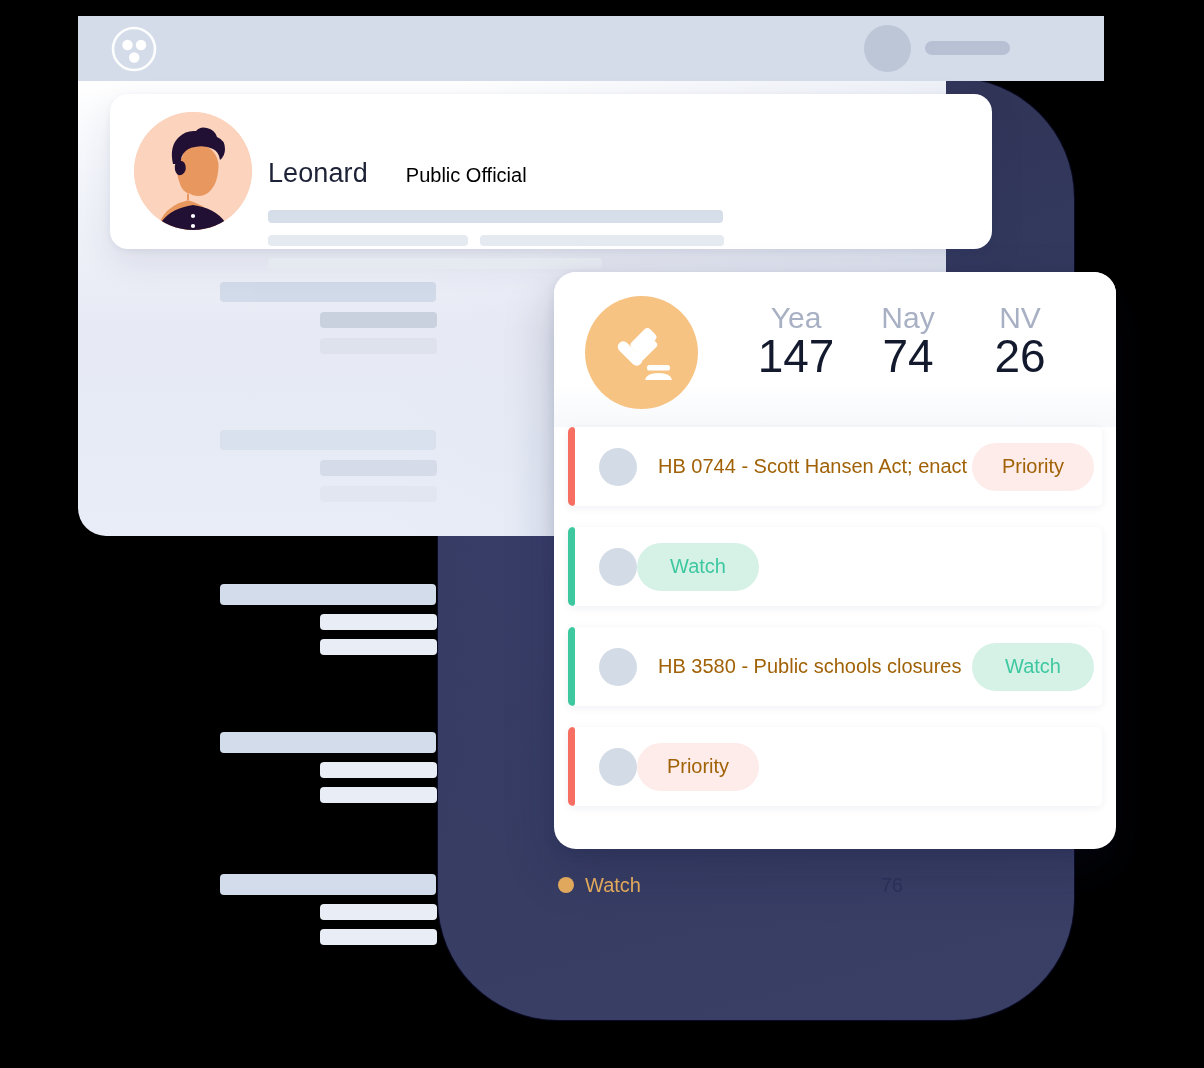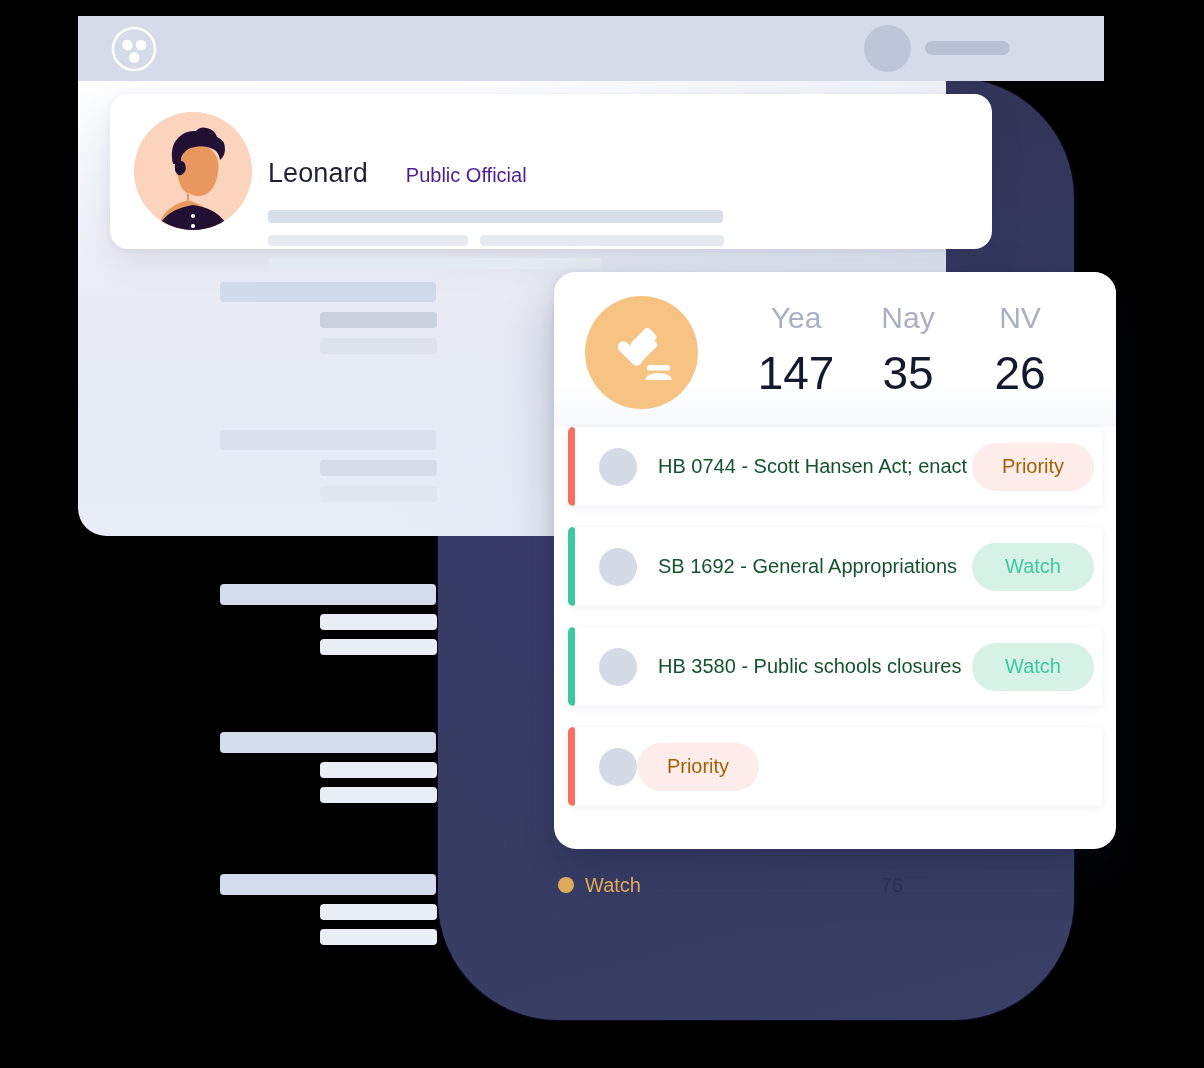--- a/index.html
+++ b/index.html
@@ -149,21 +149,21 @@
     align-items: baseline;
     gap: 38px;
   }
   .profile-name {
     font-size: 27px;
     color: #1d2237;
     letter-spacing: 0.1px;
   }
   .profile-role {
     font-size: 20px;
-    color: #4c1d95;
+    color: #000000;
     margin-top: 44px;
   }
   .profile-sk {
     margin-top: 21px;
   }
   .p-bar {
     border-radius: 4px;
     background: #d5dee9;
   }
   .p-row { display: flex; gap: 12px; margin-top: 12px; }
@@ -231,21 +231,20 @@
   }
   .tally-label {
     font-size: 30px;
     color: #a8b0c4;
     line-height: 1;
   }
   .tally-value {
     font-size: 46px;
     color: #141a2e;
     line-height: 1;
-    margin-top: 17px;
     text-align: center;
   }
 
   .bill-list {
     position: relative;
     padding: 0 14px;
   }
   .bill-row {
     position: relative;
     height: 79px;
@@ -270,21 +269,21 @@
     width: 38px;
     height: 38px;
     border-radius: 50%;
     background: #d3dbe6;
     margin-left: 31px;
     flex: 0 0 auto;
   }
   .bill-title {
     margin-left: 21px;
     font-size: 20px;
-    color: #14532d;
+    color: #a16207;
     white-space: nowrap;
     flex: 1 1 auto;
   }
   .bill-badge {
     flex: 0 0 auto;
     margin-right: 8px;
     width: 122px;
     height: 48px;
     border-radius: 24px;
     display: flex;
@@ -420,40 +419,39 @@
           </g>
         </svg>
       </div>
       <div class="tally">
         <div class="tally-col">
           <div class="tally-label">Yea</div>
           <div class="tally-value">147</div>
         </div>
         <div class="tally-col">
           <div class="tally-label">Nay</div>
-          <div class="tally-value">35</div>
+          <div class="tally-value">74</div>
         </div>
         <div class="tally-col">
           <div class="tally-label">NV</div>
           <div class="tally-value">26</div>
         </div>
       </div>
     </div>
 
     <div class="bill-list">
       <div class="bill-row">
         <div class="bill-accent priority"></div>
         <div class="bill-dot"></div>
         <div class="bill-title">HB 0744 - Scott Hansen Act; enact</div>
         <div class="bill-badge priority">Priority</div>
       </div>
       <div class="bill-row">
         <div class="bill-accent watch"></div>
         <div class="bill-dot"></div>
-        <div class="bill-title">SB 1692 - General Appropriations</div>
         <div class="bill-badge watch">Watch</div>
       </div>
       <div class="bill-row">
         <div class="bill-accent watch"></div>
         <div class="bill-dot"></div>
         <div class="bill-title">HB 3580 - Public schools closures</div>
         <div class="bill-badge watch">Watch</div>
       </div>
       <div class="bill-row">
         <div class="bill-accent priority"></div>

